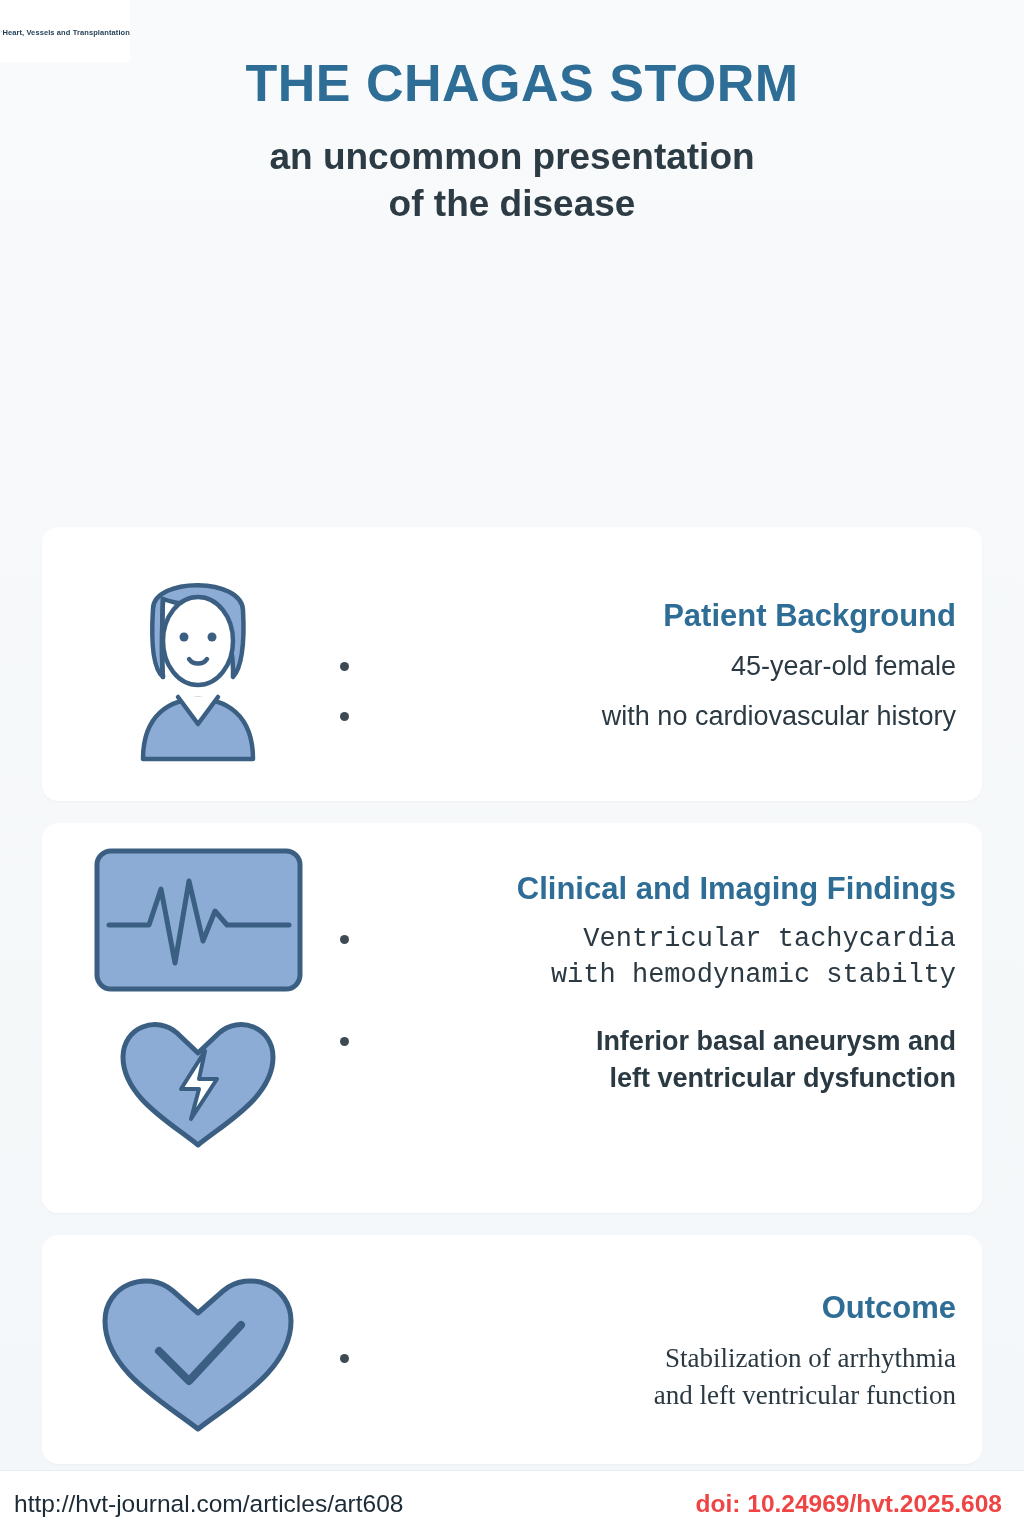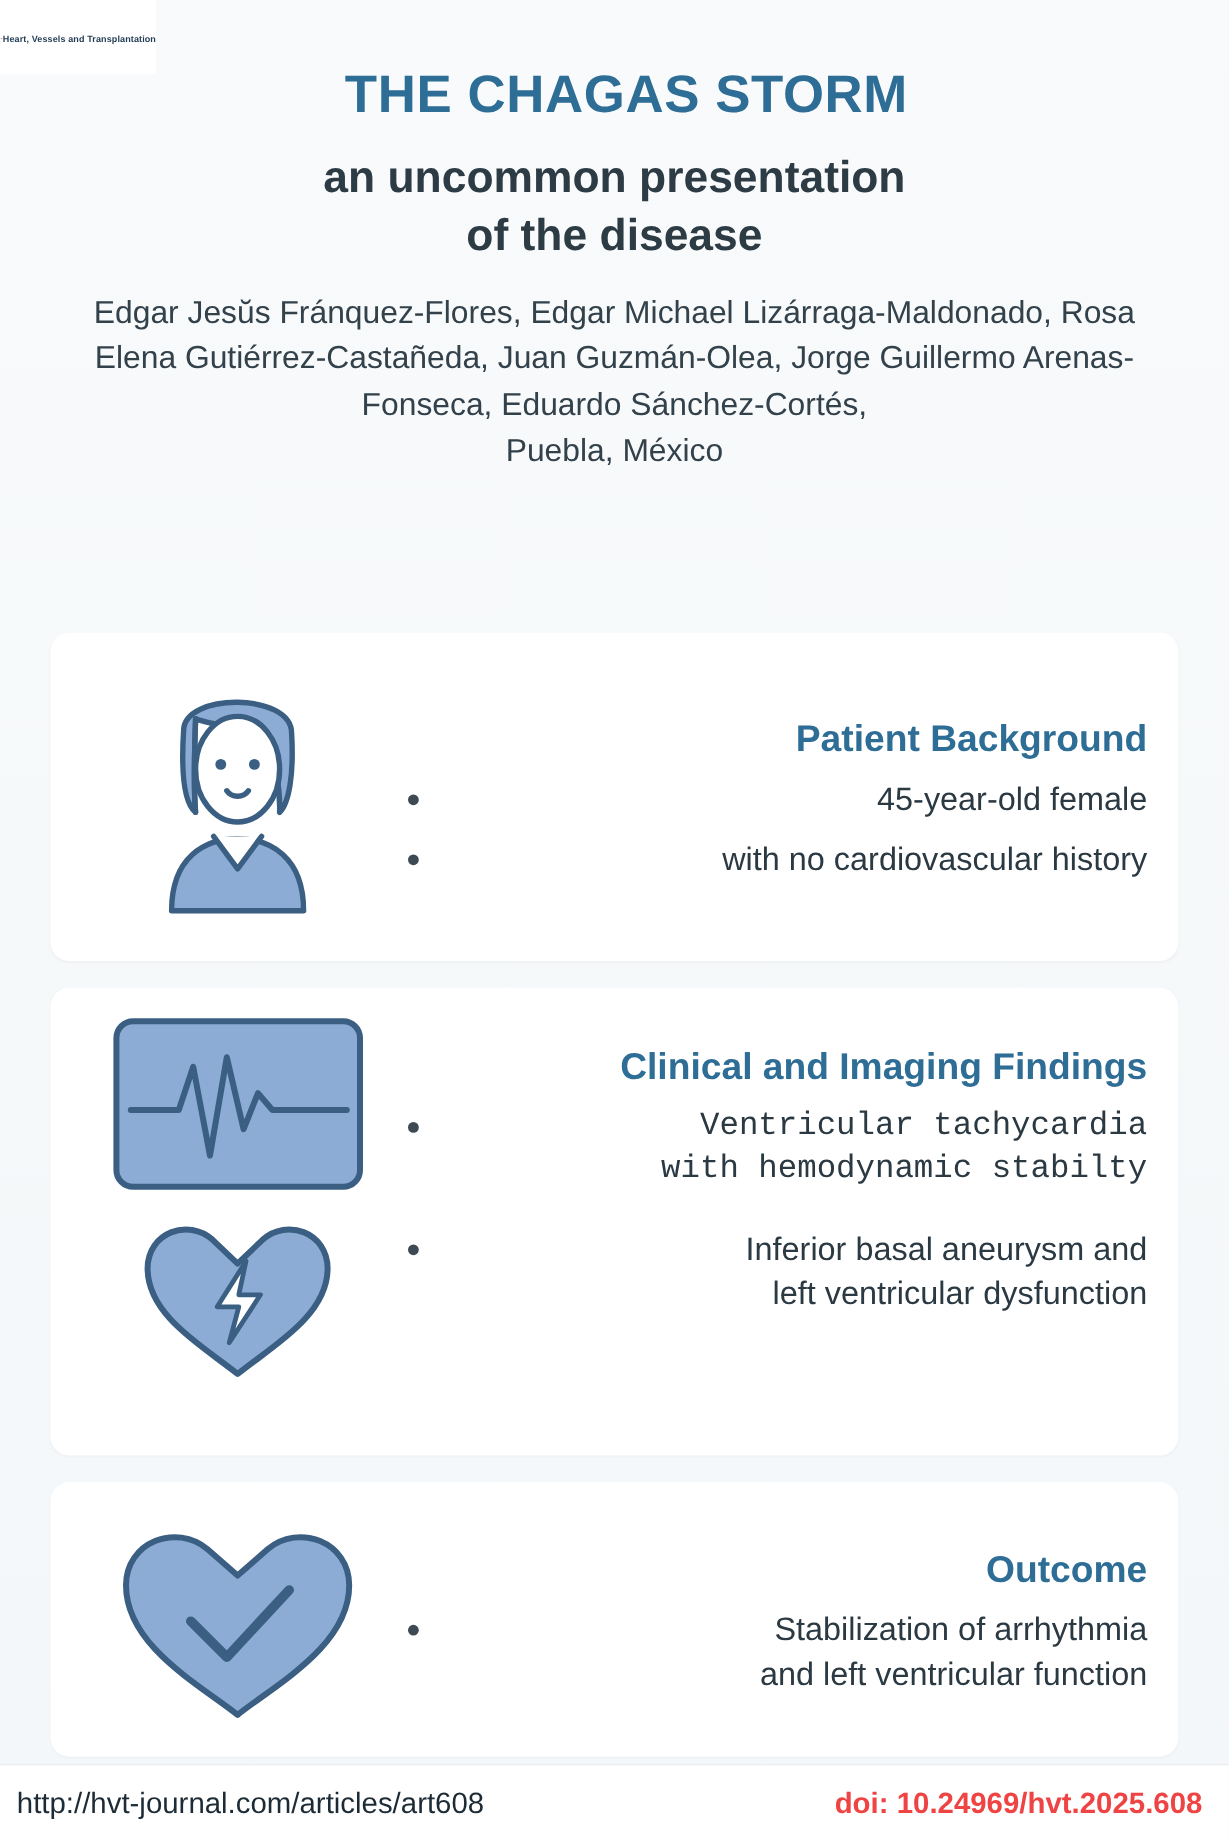--- a/index.html
+++ b/index.html
@@ -26,21 +26,21 @@
   }
   .logo-mark { width: 92px; height: 38px; display:block; }
   .logo-text {
     font-size: 7.5px; font-weight: 700; color: #1f3a52;
     letter-spacing: .1px; margin-top: 1px; white-space: nowrap;
   }
 
   
   .header { padding-top: 56px; text-align: center; }
   .title {
-    font-size: 44px; font-weight: 700; color: #2e6d95;
+    font-size: 52px; font-weight: 700; color: #2e6d95;
     letter-spacing: .5px; line-height: 1.05; padding-left: 20px;
   }
   .subtitle {
     margin-top: 22px;
     font-size: 37px; font-weight: 700; color: #2d3b45;
     line-height: 1.28;
   }
   .authors {
     margin: 22px auto 0;
     width: 900px;
@@ -121,24 +121,20 @@
       <path d="M68 6 L68 36" stroke="#ffffff" stroke-width="3"></path>
       <path d="M88 10 C84 4, 74 6, 74 14 C74 22, 86 29, 90 33 C94 29, 106 22, 106 14 C106 6, 96 4, 92 10 Z" fill="#1b4f8a" stroke="none" opacity="0.9"></path>
     </svg>
     <div class="logo-text">Heart, Vessels and Transplantation</div>
   </div>
 
   <div class="header">
     <div class="title">THE CHAGAS STORM</div>
     <div class="subtitle" style="white-space:pre-line;">an uncommon presentation
 of the disease</div>
-    <div class="authors">
-      <span>Edgar Jesŭs Fránquez-Flores, Edgar Michael Lizárraga-Maldonado, Rosa Elena Gutiérrez-Castañeda, Juan Guzmán-Olea, Jorge Guillermo Arenas-Fonseca, Eduardo Sánchez-Cortés,</span><br>
-      <span>Puebla, México</span>
-    </div>
   </div>
 
   <div class="cards">
 
     <div class="card c1">
       <div class="icon-col">
         <svg width="230" height="230" viewBox="0 0 230 230">
           <g stroke="#3b5f82" stroke-width="4.5" fill="#8cacd6" stroke-linejoin="round" stroke-linecap="round">
             <path d="M60 210 C60 165, 88 150, 115 150 C142 150, 170 165, 170 210 Z"></path>
             <path d="M95 148 L115 175 L135 148" fill="#ffffff"></path>
@@ -169,37 +165,37 @@
         <svg width="175" height="150" viewBox="0 0 175 150">
           <path d="M87 140 C60 118, 12 92, 12 52 C12 22, 46 10, 66 28 L87 48 L108 28 C128 10, 162 22, 162 52 C162 92, 114 118, 87 140 Z" fill="#8cacd6" stroke="#3b5f82" stroke-width="5" stroke-linejoin="round"></path>
           <path d="M94 46 L70 84 L88 84 L80 114 L106 74 L88 74 Z" fill="#ffffff" stroke="#3b5f82" stroke-width="4" stroke-linejoin="round"></path>
         </svg>
       </div>
       <div class="body-col" style="padding-top:26px;">
         <div class="card-title">Clinical and Imaging Findings</div>
         <ul class="bullets">
           <li style="white-space:pre-line; margin-bottom:30px;font-family:Liberation Mono, monospace;">Ventricular tachycardia
 with hemodynamic stabilty</li>
-          <li style="white-space:pre-line;">Inferior basal aneurysm and
+          <li style="white-space:pre-line;font-weight:bold;">Inferior basal aneurysm and
 left ventricular dysfunction</li>
         </ul>
       </div>
     </div>
 
     <div class="card c3">
       <div class="icon-col">
         <svg width="215" height="185" viewBox="0 0 215 185">
           <path d="M107 172 C74 146, 14 114, 14 64 C14 28, 56 12, 82 34 L107 56 L132 34 C158 12, 200 28, 200 64 C200 114, 140 146, 107 172 Z" fill="#8cacd6" stroke="#3b5f82" stroke-width="5" stroke-linejoin="round"></path>
           <path d="M68 94 L98 124 L150 68" fill="none" stroke="#3b5f82" stroke-width="8" stroke-linecap="round" stroke-linejoin="round"></path>
         </svg>
       </div>
       <div class="body-col">
         <div class="card-title">Outcome</div>
         <ul class="bullets">
-          <li style="white-space:pre-line;">Stabilization of arrhythmia
+          <li style="white-space:pre-line;font-family:Liberation Serif, serif;">Stabilization of arrhythmia
 and left ventricular function</li>
         </ul>
       </div>
     </div>
 
   </div>
 
   <div class="footer">
     <a class="url" href="#" style="text-decoration:none;color:#1c2b35;">http://hvt-journal.com/articles/art608</a>
     <div class="doi">doi: 10.24969/hvt.2025.608</div>

